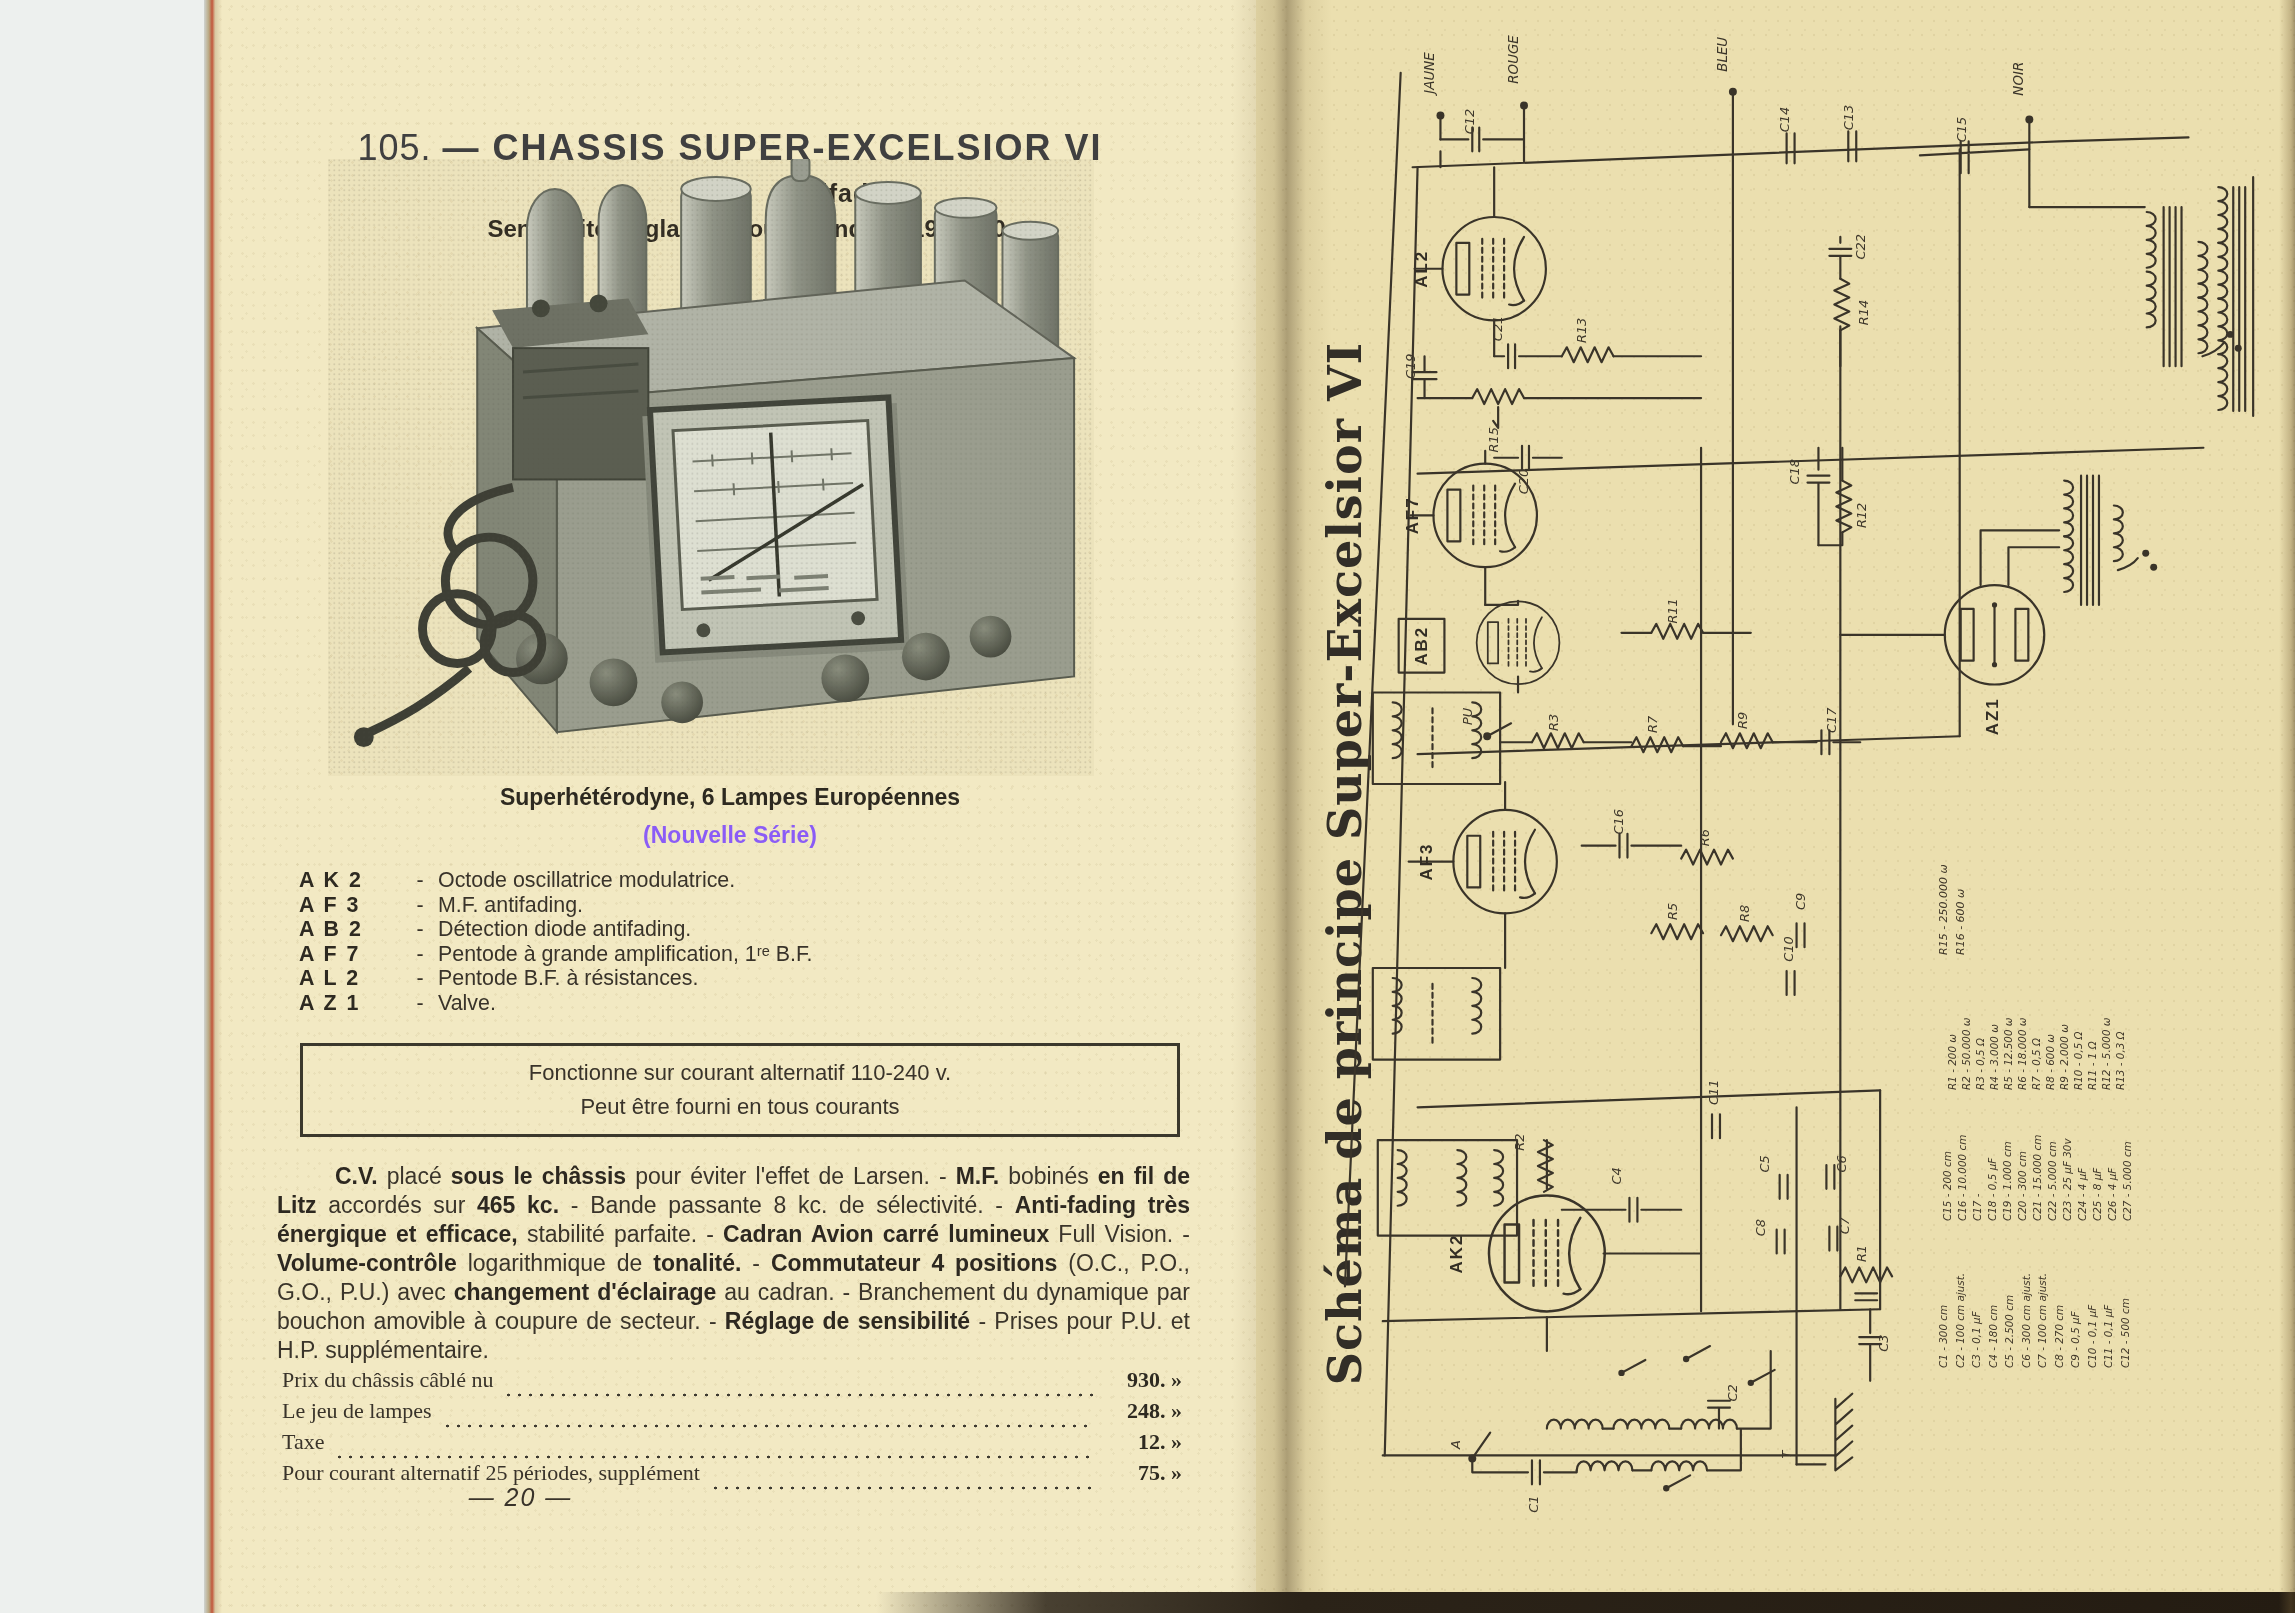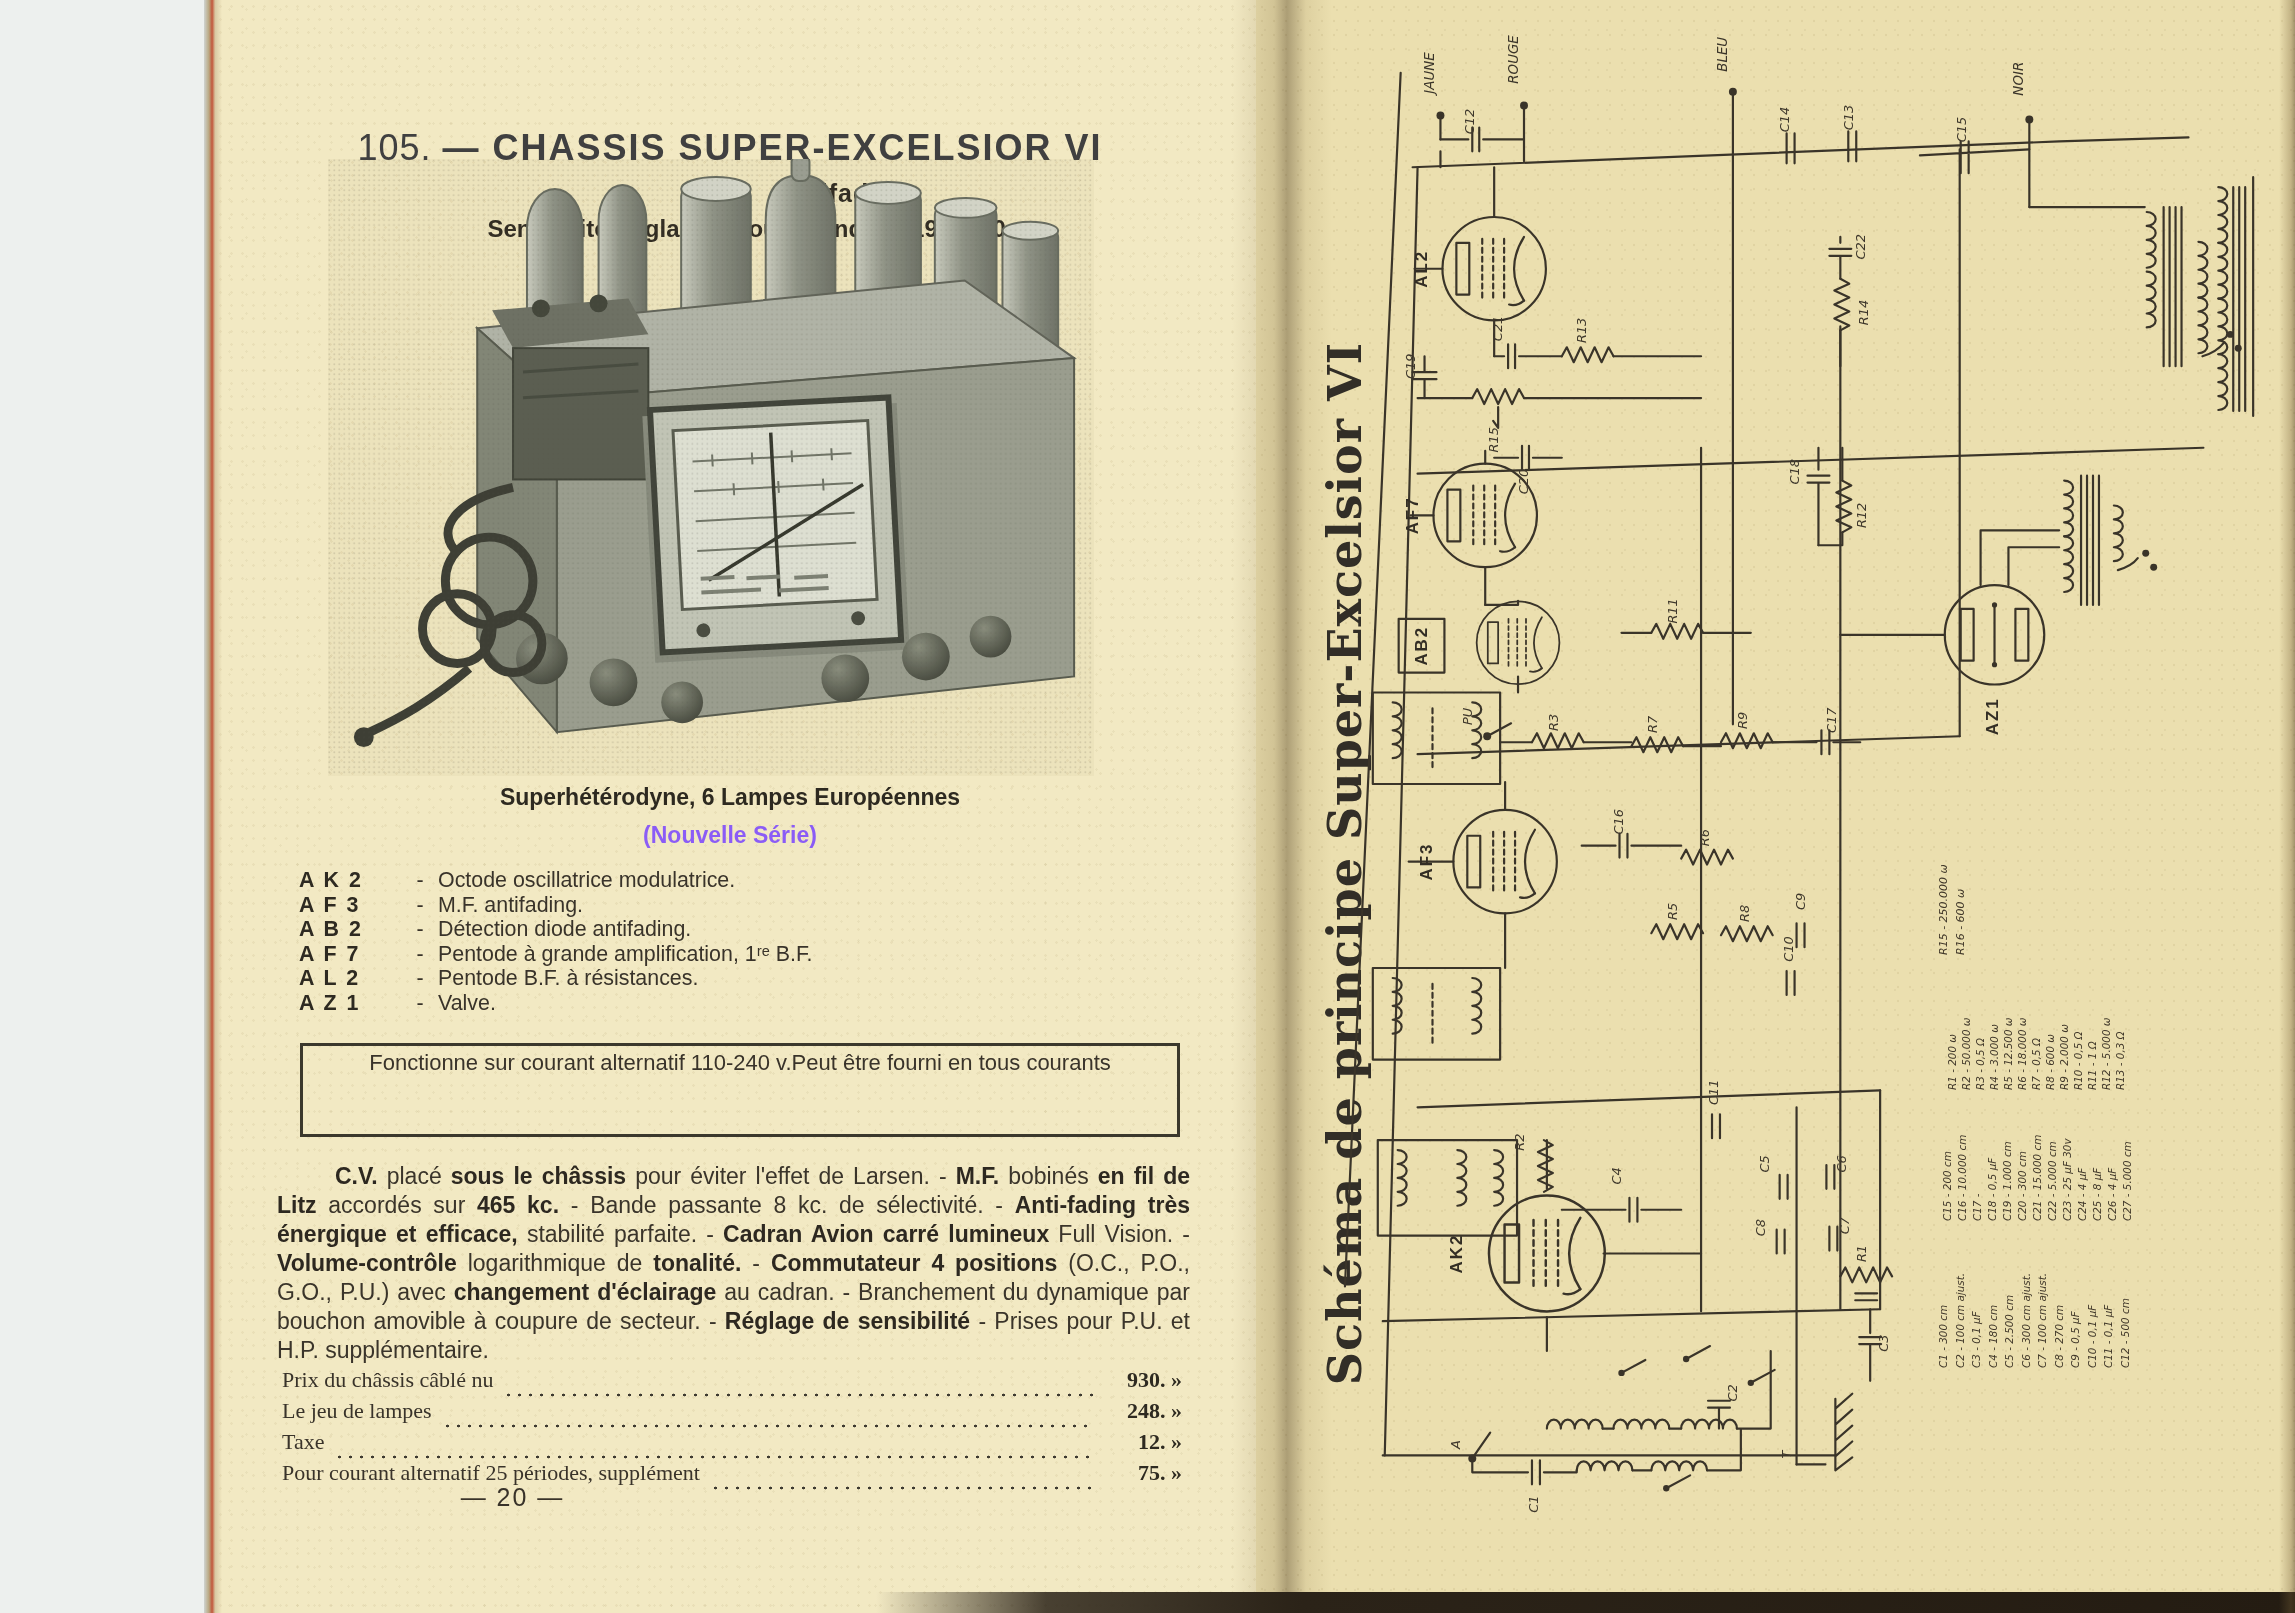--- a/index.html
+++ b/index.html
@@ -31,32 +31,32 @@
   #title .bold-part{font-weight:700;letter-spacing:2px;}
   #subtitle1{left:317px;top:179px;width:1052px;text-align:center;font-size:25px;font-weight:700;letter-spacing:1px;color:#2e2a22;}
   #subtitle2{left:238px;top:215px;width:1052px;text-align:center;font-size:24px;font-weight:700;color:#2e2a22;}
   #caption1{left:204px;top:784px;width:1052px;text-align:center;font-size:23px;font-weight:700;color:#2d2920;}
   #caption2{left:204px;top:822px;width:1052px;text-align:center;font-size:23px;font-weight:700;color:#8b5cf6;}
   #tube-list{left:299px;top:868px;width:816px;font-size:21.4px;color:#39332a;}
   .tube-row{display:flex;height:24.5px;line-height:24.5px;}
   .tube-code{width:103px;font-weight:700;letter-spacing:2px;color:#2e2a21;}
   .tube-dash{width:36px;text-align:center;}
   #notice-box{left:300px;top:1043px;width:874px;height:88px;border:3px solid #3b382c;
-     display:flex;flex-direction:row;justify-content:center;text-align:center;font-size:22px;color:#39332a;}
+     display:flex;flex-direction:column;justify-content:center;text-align:center;font-size:22px;color:#39332a;}
   #notice-box .nline{line-height:34px;}
   #description{left:277px;top:1162px;width:913px;font-size:23px;line-height:29px;
      text-align:justify;text-indent:58px;color:#3a342a;}
   #description .bseg{font-weight:700;color:#2d2820;}
   #price-table{left:282px;top:1367px;width:900px;font-size:22px;color:#39332a;}
   .price-row{display:flex;align-items:baseline;height:31px;font-family:Liberation Serif, serif;}
   .leader{flex:1;margin:0 10px;height:10px;align-self:flex-end;
      background-image:radial-gradient(circle,#3e3a30 1.3px,rgba(0,0,0,0) 1.6px);
      background-size:11px 6px;background-repeat:repeat-x;background-position:0 100%;}
   .price-val{font-weight:700;min-width:78px;text-align:right;color:#2e2a21;}
-  #page-num{left:188px;top:1483px;width:649px;text-align:center;font-size:25px;color:#39332a;letter-spacing:2px;}
+  #page-num{left:196px;top:1483px;width:649px;text-align:center;font-size:25px;color:#39332a;letter-spacing:2px;font-style:italic;}
   
   #vtitle{left:1313px;top:1401px;width:1075px;height:64px;line-height:64px;text-align:center;
      transform:rotate(-90deg);transform-origin:0 0;
      font-family:"DejaVu Serif",serif;font-weight:700;font-size:46px;letter-spacing:1px;color:#322e27;}
   .hw{font-family:"DejaVu Sans",sans-serif;font-style:italic;color:#41382a;
       transform:rotate(-90deg);transform-origin:0 0;white-space:pre-line;}
   #parts-note{left:1935px;top:955px;width:129px;height:36px;font-size:11px;line-height:17px;}
   #parts-r{left:1945px;top:1090px;width:109px;height:183px;font-size:10.4px;line-height:14px;}
   #parts-c2{left:1940px;top:1221px;width:111px;height:195px;font-size:10.4px;line-height:15px;}
   #parts-c1{left:1935px;top:1368px;width:134px;height:199px;font-size:10.4px;line-height:16.5px;}

